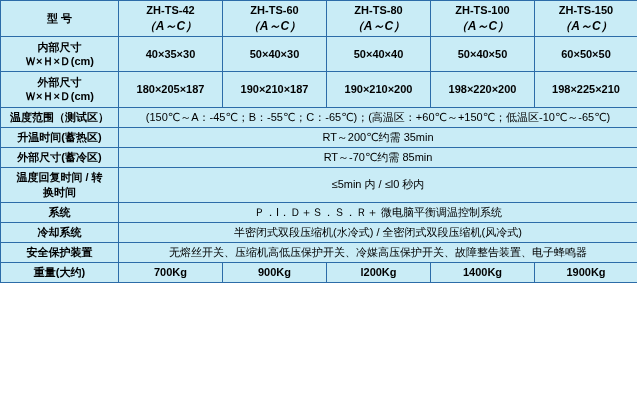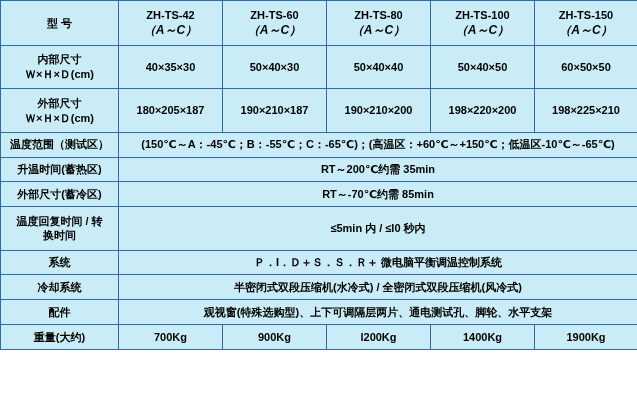--- a/index.html
+++ b/index.html
@@ -9,21 +9,21 @@
   }
   body {
     font-family: "Liberation Sans", "DejaVu Sans", sans-serif;
     width: 637px;
     height: 402px;
     overflow: hidden;
   }
   #spec-table {
     border-collapse: collapse;
     width: 637px;
-    height: 350px;
+    height: 283px;
     table-layout: fixed;
   }
   #spec-table td {
     border: 1px solid #2c6ca8;
     background: #c9ecf6;
     color: #000000;
     text-align: center;
     vertical-align: middle;
     font-size: 11px;
     line-height: 1.35;
@@ -40,21 +40,20 @@
   td.model {
     font-weight: bold;
     font-size: 12px;
   }
   td.dim {
     font-weight: bold;
     font-size: 11.5px;
   }
   td.wide {
     font-size: 11px;
-    font-weight: bold;
   }
   td.weight {
     font-weight: bold;
     font-size: 12px;
   }
   .sub {
     display: block;
     font-weight: bold;
     font-size: 12px;
     font-style: italic;
@@ -158,25 +157,25 @@
     <tr>
       <td class="rowlabel">系统</td>
       <td class="wide" colspan="5">Ｐ．I．Ｄ＋Ｓ．Ｓ．Ｒ＋ 微电脑平衡调温控制系统</td>
     </tr>
 
     <tr>
       <td class="rowlabel">冷却系统</td>
       <td class="wide" colspan="5">半密闭式双段压缩机(水冷式) / 全密闭式双段压缩机(风冷式)</td>
     </tr>
 
+    <tr>
+      <td class="rowlabel">安全保护装置</td>
+      <td class="wide" colspan="5">无熔丝开关、压缩机高低压保护开关、冷媒高压保护开关、故障整告装置、电子蜂鸣器</td>
+    </tr>
 
-    <tr>
-      <td class="rowlabel">配件</td>
-      <td class="wide" colspan="5">观视窗(特殊选购型)、上下可调隔层两片、通电测试孔、脚轮、水平支架</td>
-    </tr>
 
     <tr>
       <td class="rowlabel">重量(大约)</td>
       <td class="weight">700Kg</td>
       <td class="weight">900Kg</td>
       <td class="weight">l200Kg</td>
       <td class="weight">1400Kg</td>
       <td class="weight">1900Kg</td>
     </tr>
   </tbody>

